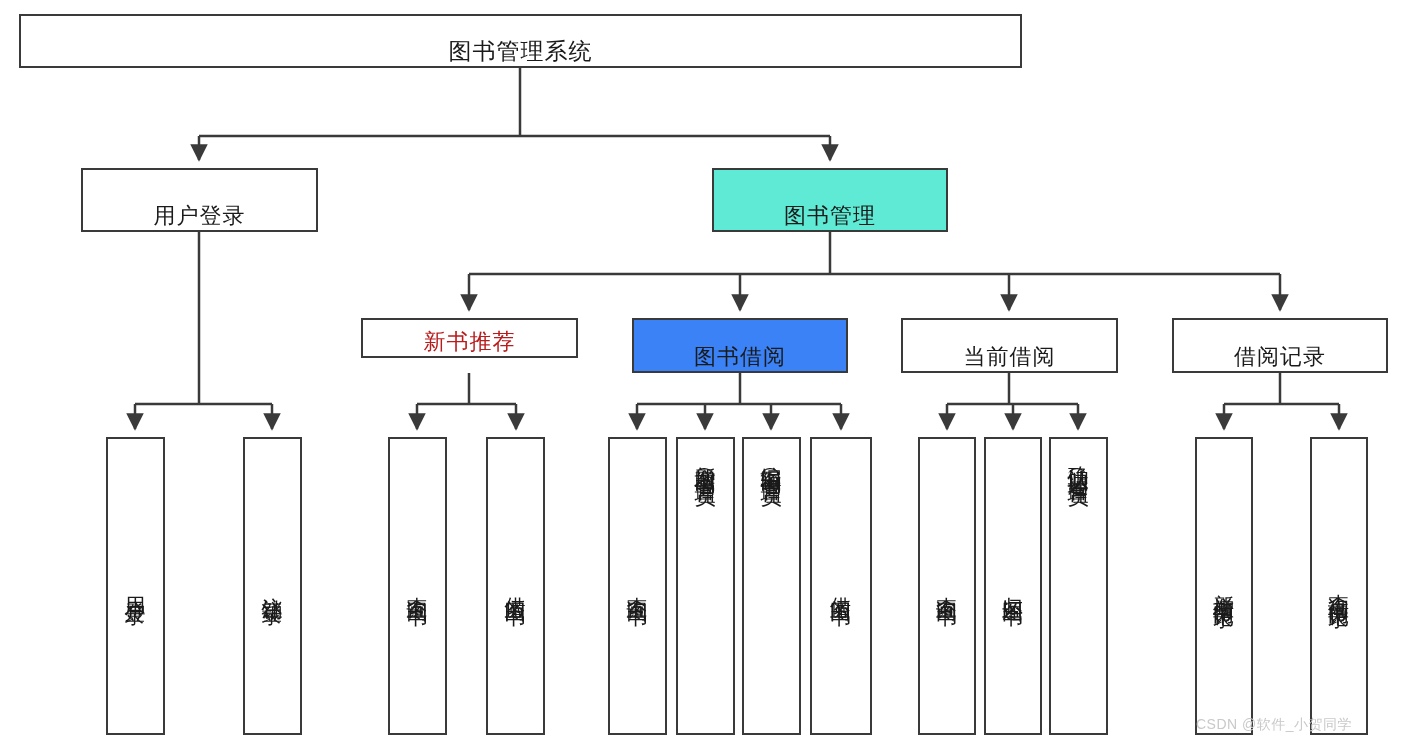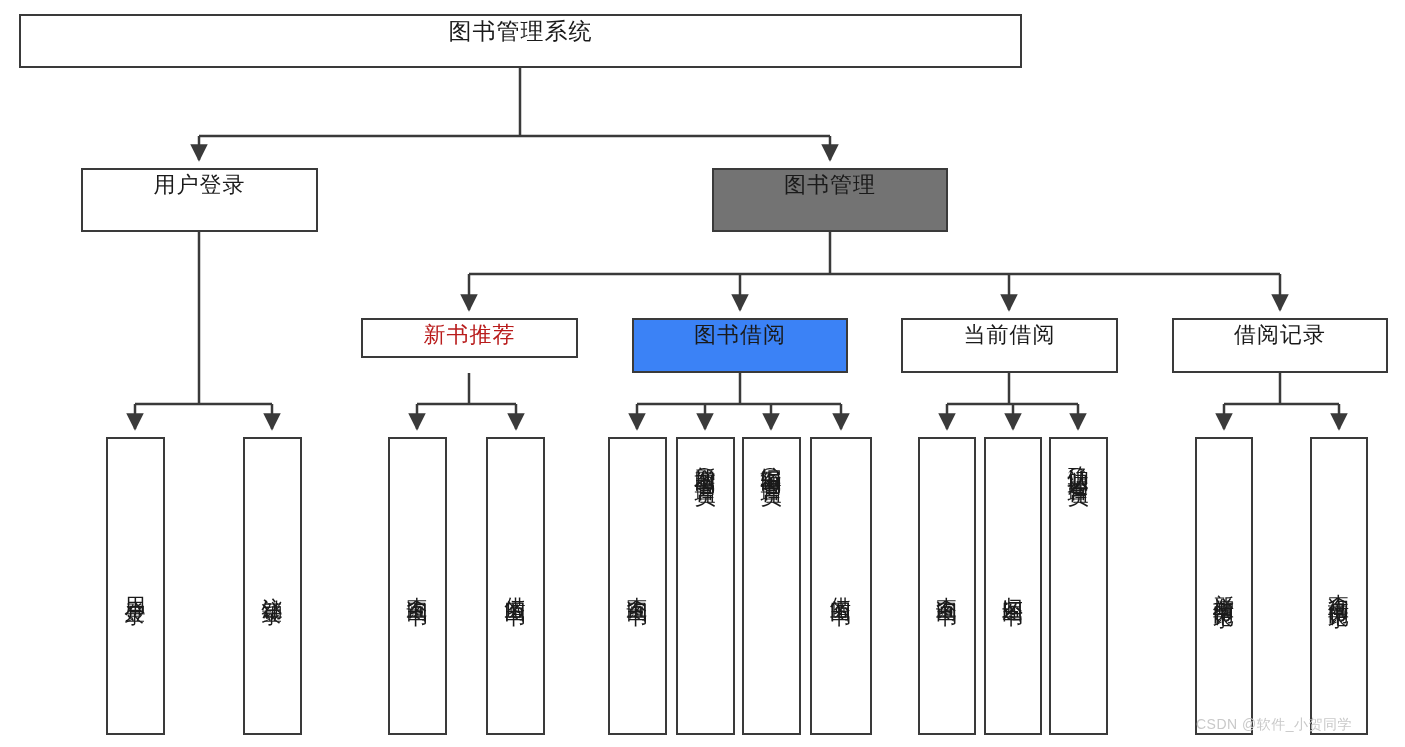--- a/index.html
+++ b/index.html
@@ -25,21 +25,21 @@
     width: 1405px;
     height: 747px;
     pointer-events: none;
   }
   .node {
     position: absolute;
     box-sizing: border-box;
     background: #ffffff;
     border: 2px solid #3a3a3a;
     display: flex;
-    align-items: flex-start;
+    align-items: flex-end;
     justify-content: center;
     color: #1a1a1a;
     line-height: 1.15;
   }
   .node.horiz {
     font-size: 22px;
     letter-spacing: 1px;
     padding: 2px 6px;
   }
   .node.root {
@@ -127,21 +127,21 @@
     </g>
   </svg>
 
   <div class="node horiz root" id="node-root" style="left: 19px; top: 14px; width: 1003px; height: 54px; border-color: rgb(58, 58, 58); background: rgb(255, 255, 255); color: rgb(26, 26, 26);">
     <span>图书管理系统</span>
   </div>
 
   <div class="node horiz" id="node-l2-0" style="left: 81px; top: 168px; width: 237px; height: 64px; border-color: rgb(58, 58, 58); background: rgb(255, 255, 255); color: rgb(26, 26, 26);">
     <span>用户登录</span>
   </div>
-  <div class="node horiz" id="node-l2-1" style="left: 712px; top: 168px; width: 236px; height: 64px; border-color: rgb(58, 58, 58); background: #737373; color: rgb(26, 26, 26);">
+  <div class="node horiz" id="node-l2-1" style="left: 712px; top: 168px; width: 236px; height: 64px; border-color: rgb(58, 58, 58); background: #5eead4; color: rgb(26, 26, 26);">
     <span>图书管理</span>
   </div>
 
   <div class="node horiz" id="node-l3-0" style="left: 361px; top: 318px; width: 217px; height: 40px; border-color: rgb(58, 58, 58); background: rgb(255, 255, 255); color: #b91c1c;">
     <span>新书推荐</span>
   </div>
   <div class="node horiz" id="node-l3-1" style="left: 632px; top: 318px; width: 216px; height: 55px; border-color: rgb(58, 58, 58); background: #3b82f6; color: rgb(26, 26, 26);">
     <span>图书借阅</span>
   </div>
   <div class="node horiz" id="node-l3-3" style="left: 1172px; top: 318px; width: 216px; height: 55px; border-color: rgb(58, 58, 58); background: rgb(255, 255, 255); color: rgb(26, 26, 26);">

